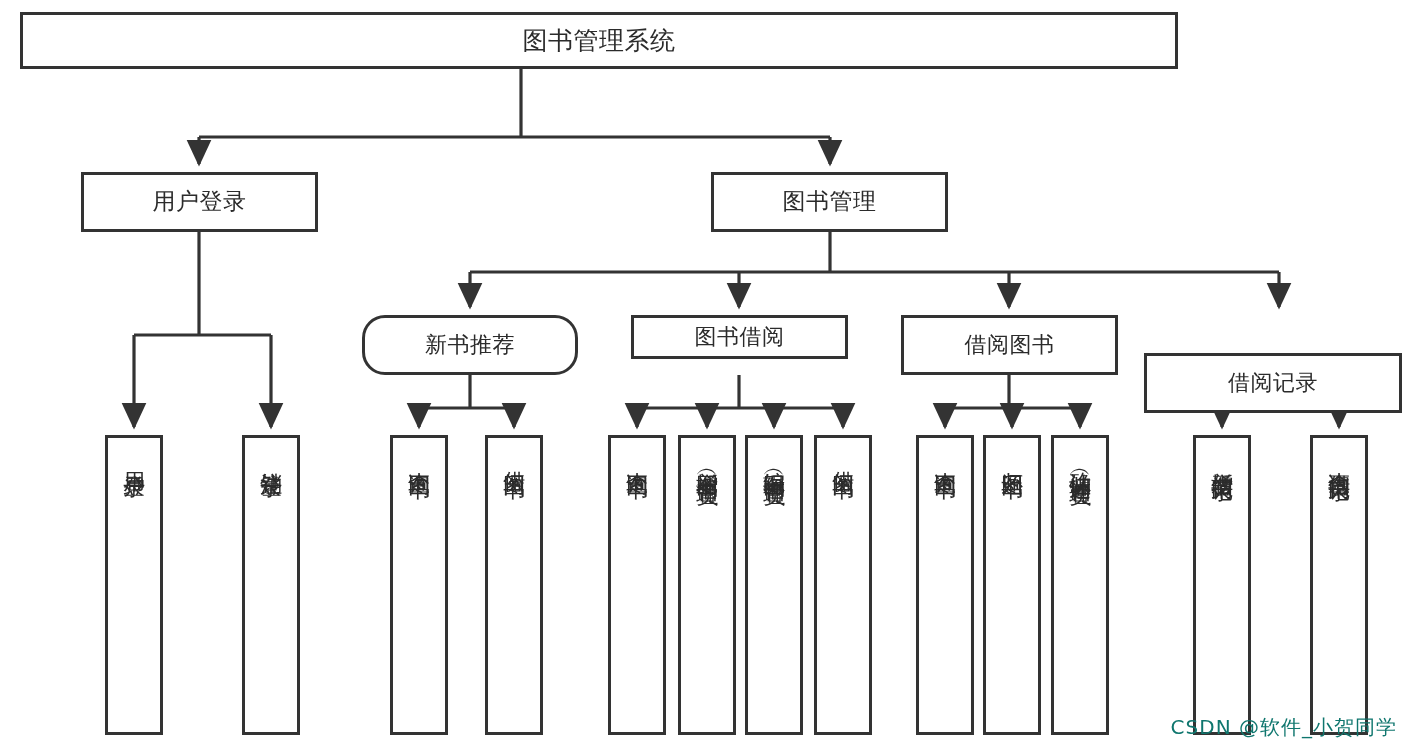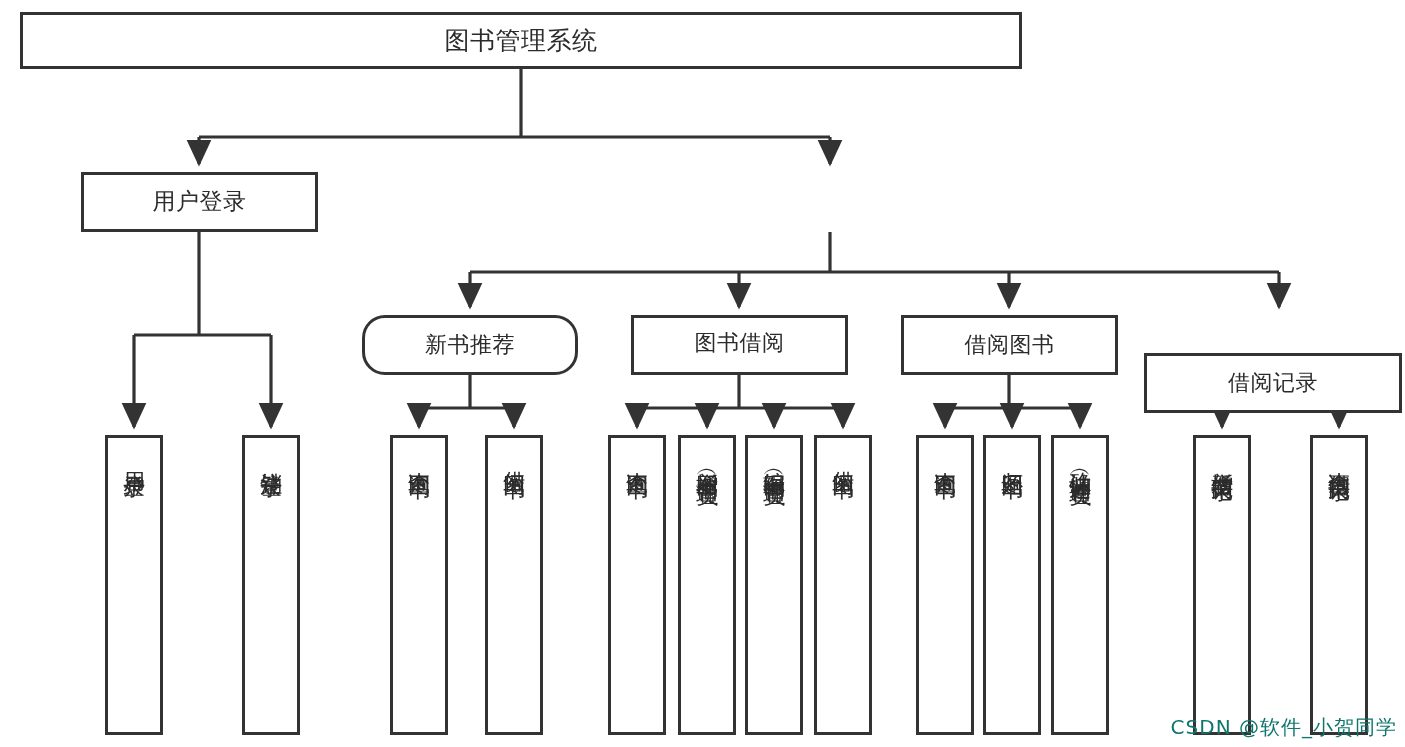--- a/index.html
+++ b/index.html
@@ -122,32 +122,35 @@
       <path d="M1012,408 L1012,427" marker-end="url(#arrow)"></path>
       <path d="M1080,408 L1080,427" marker-end="url(#arrow)"></path>
 
       <path d="M1279,375 L1279,408"></path>
       <path d="M1222,408 L1339,408"></path>
       <path d="M1222,408 L1222,427" marker-end="url(#arrow)"></path>
       <path d="M1339,408 L1339,427" marker-end="url(#arrow)"></path>
     </g>
   </svg>
 
-  <div class="node root" style="left:20px; top:12px; width:1002px; height:57px;">
+  <div class="node root" style="left:20px; top:12px; width:1158px; height:57px;">
     <span class="label">图书管理系统</span>
   </div>
 
   <div class="node level2" style="left:81px; top:172px; width:237px; height:60px;">
     <span class="label">用户登录</span>
   </div>
+  <div class="node level2" style="left:711px; top:172px; width:237px; height:60px;">
+    <span class="label">图书管理</span>
+  </div>
 
   <div class="node level3" style="left:362px; top:315px; width:216px; height:60px;border-radius:23px;">
     <span class="label">新书推荐</span>
   </div>
-  <div class="node level3" style="left:631px; top:315px; width:217px; height:60px;font-family:Liberation Mono, monospace;">
+  <div class="node level3" style="left:631px; top:315px; width:217px; height:44px;">
     <span class="label">图书借阅</span>
   </div>
   <div class="node level3" style="left:901px; top:315px; width:217px; height:60px;">
     <span class="label">借阅图书</span>
   </div>
   <div class="node level3" style="left:1144px; top:315px; width:258px; height:60px;margin-top:38px;">
     <span class="label">借阅记录</span>
   </div>
 
   <div class="node level3 vertical" style="left:105px; top:435px; width:58px; height:300px;">

